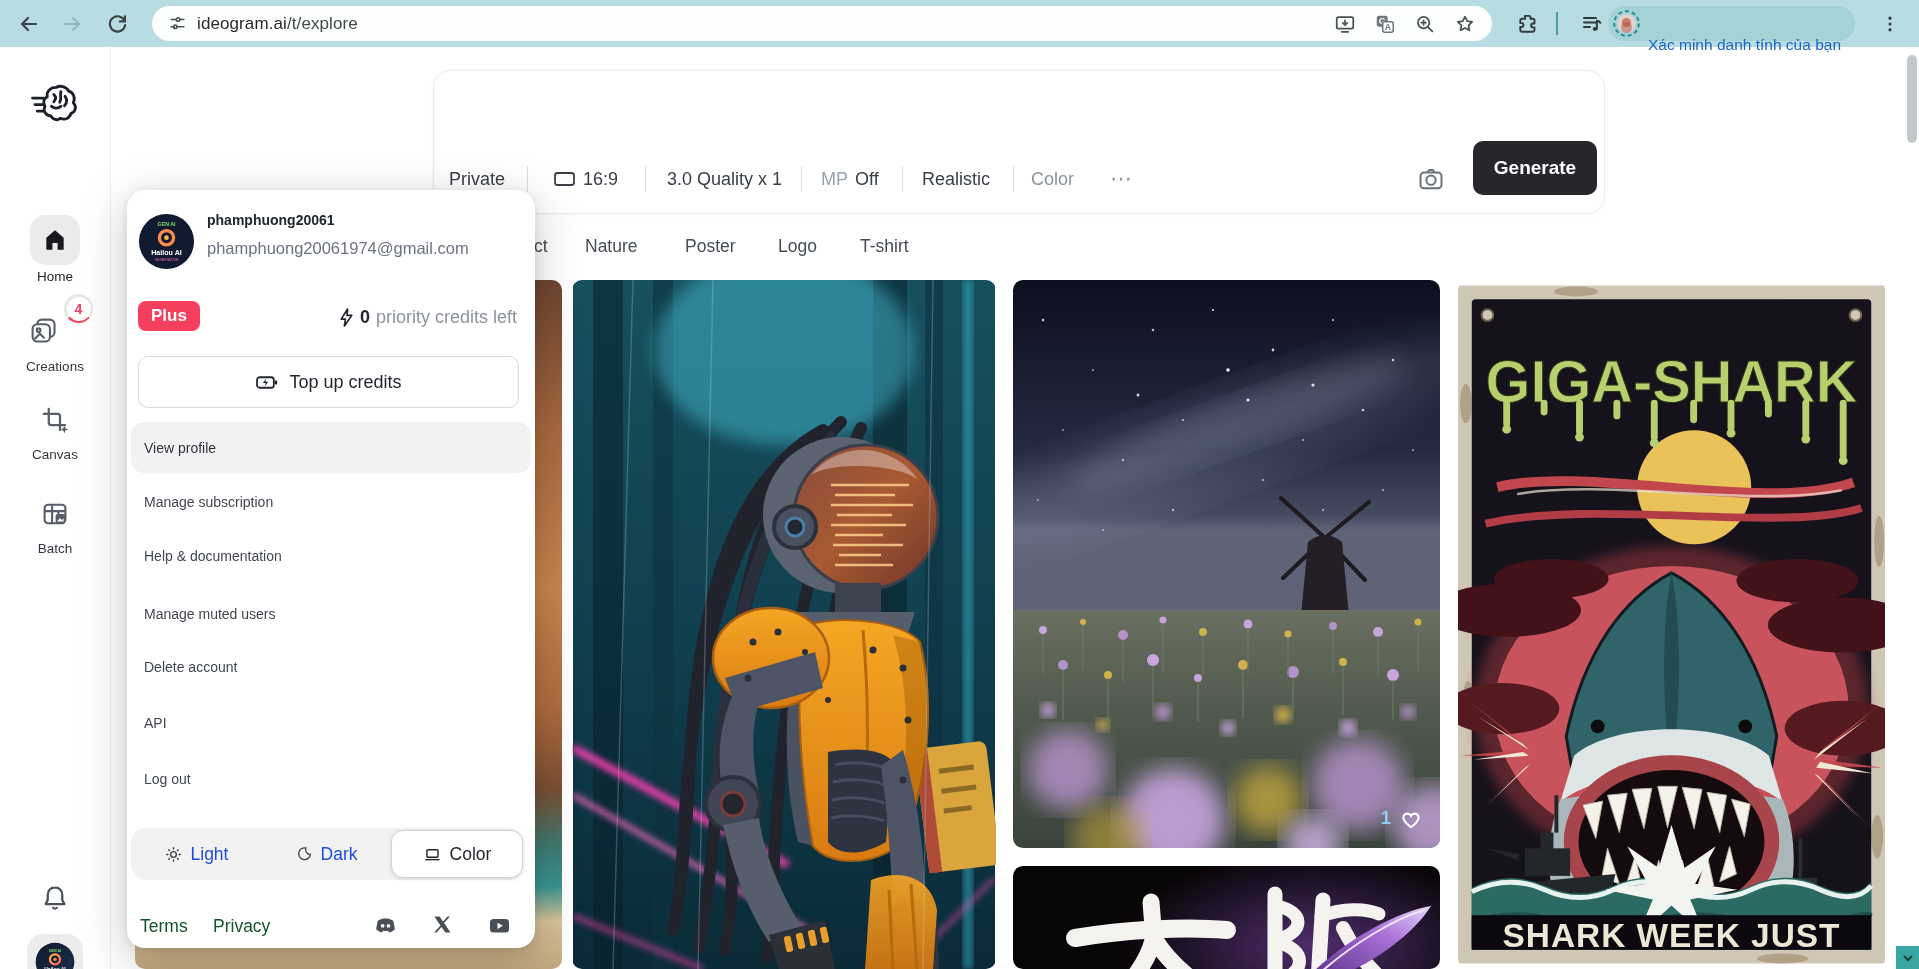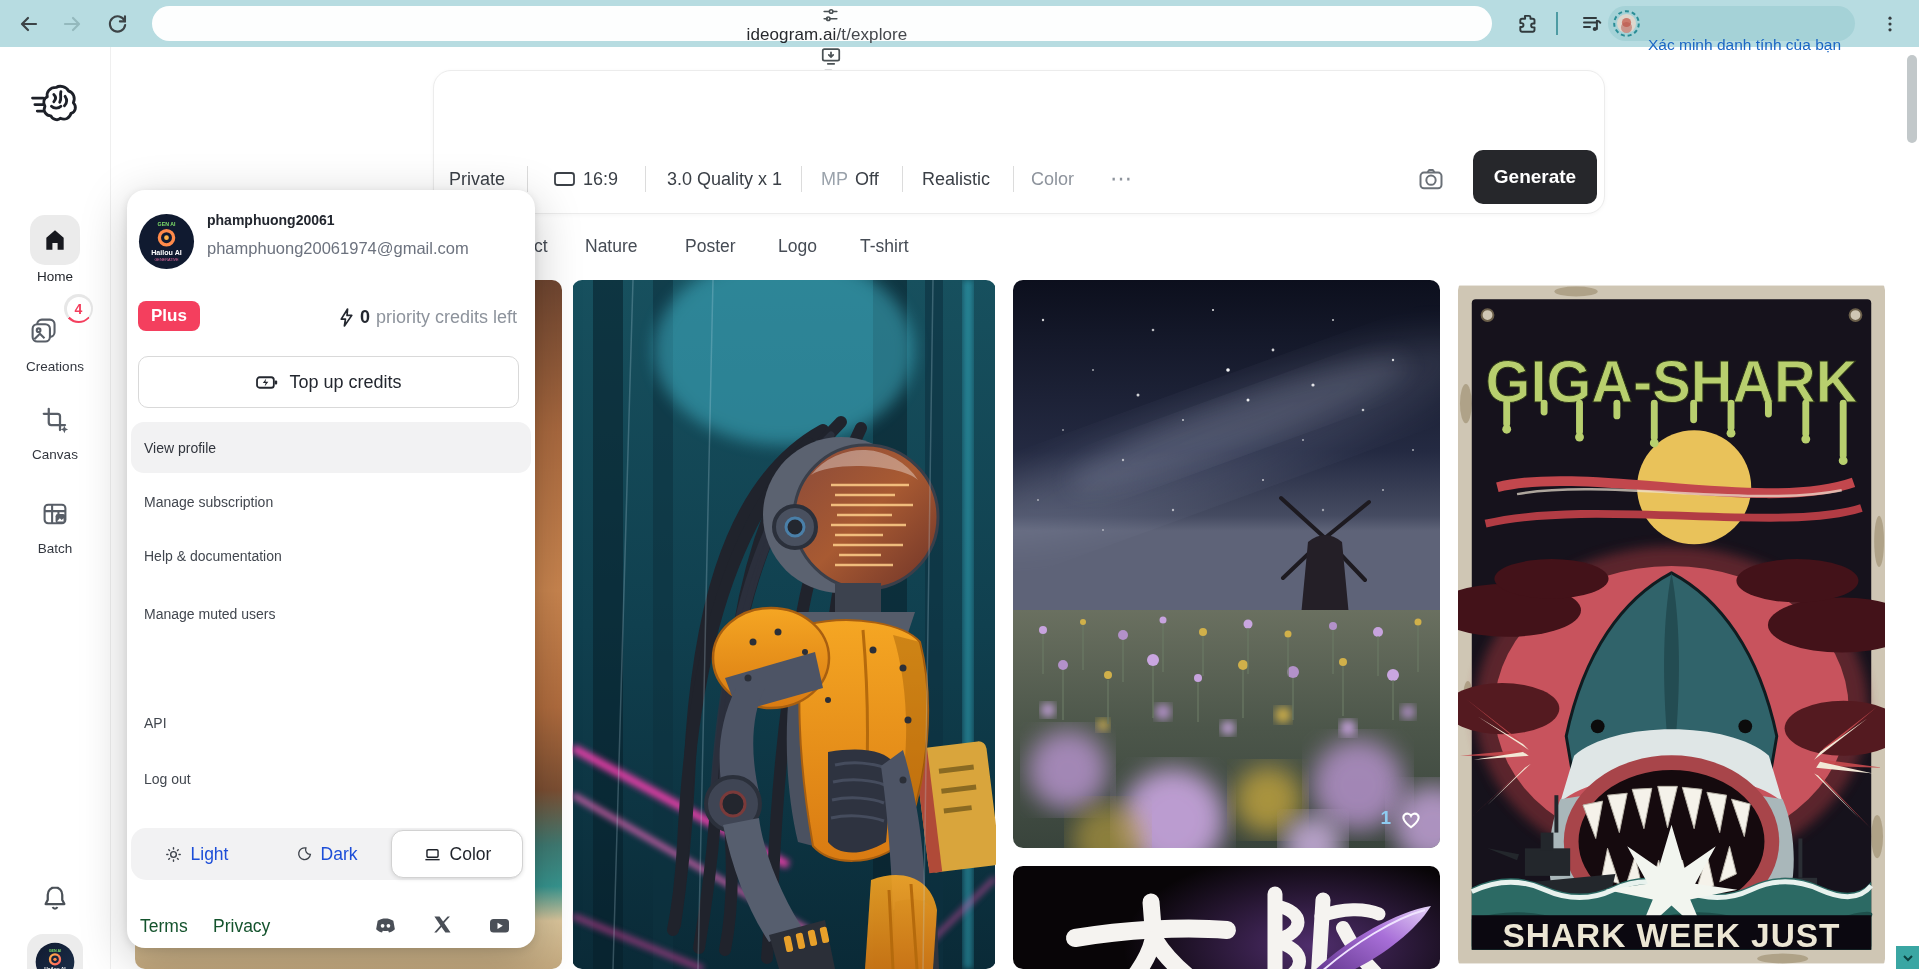--- a/index.html
+++ b/index.html
@@ -3,42 +3,42 @@
 <meta charset="utf-8">
 <style>
   html,body{margin:0;padding:0;background:#fff;font-family:"Liberation Sans",sans-serif;}
   #stage{position:relative;width:1919px;height:969px;overflow:hidden;background:#fff;}
   .abs{position:absolute;}
   svg{display:block;}
   
   #chrome{left:0;top:0;width:1919px;height:47px;background:#b7dce1;}
   .navic{top:10px;width:27px;height:27px;color:#3c4346;display:flex;align-items:center;justify-content:center;}
   .navic.dis{color:#94b9bd;}
-  #urlpill{left:152px;top:6px;width:1340px;height:35px;background:#fdfefe;border-radius:18px;display:flex;align-items:center;flex-direction:column;}
+  #urlpill{left:152px;top:6px;width:1340px;height:35px;background:#fdfefe;border-radius:18px;display:flex;align-items:center;}
   #urltext{font-size:17px;margin-left:10px;color:#27292d;letter-spacing:.1px;}
   #urltext .path{color:#45484d;}
   .pillic{color:#4a5154;margin-left:18px;display:flex;align-items:center;}
   #chip{left:1608px;top:6px;height:35px;background:#a5d2d7;border-radius:18px;display:flex;align-items:center;padding:0 14px 0 5px;gap:8px;}
   #chiptxt{font-size:15.5px;color:#1b66c4;margin-top:43px;}
   
   #sidebar{left:0;top:47px;width:110px;height:922px;background:#fff;border-right:1px solid #efefef;}
   .sblabel{width:110px;text-align:center;font-size:13.5px;color:#33373f;}
   #hometile{left:30px;top:168px;width:50px;height:50px;background:#ebebeb;border-radius:15px;display:flex;align-items:center;justify-content:center;}
   .sbicon{left:0;width:110px;display:flex;justify-content:center;color:#555b63;}
   #cbadge{left:64px;top:247px;width:29px;height:29px;border-radius:50%;background:conic-gradient(from 130deg,#f43f5e 0 95deg,#e7e7e7 95deg 360deg);display:flex;align-items:center;justify-content:center;}
   #cbadge .inner{width:24px;height:24px;border-radius:50%;background:#fff;display:flex;align-items:center;justify-content:center;font-size:14px;font-weight:bold;color:#f43f5e;}
   #avtile{left:27px;top:887px;width:56px;height:56px;background:#ececec;border-radius:16px;display:flex;align-items:center;justify-content:center;}
   
   #pcard{left:433px;top:70px;width:1170px;height:142px;background:#fff;border:1px solid #ececec;border-radius:18px;box-shadow:0 1px 4px rgba(0,0,0,.04);}
   #prompt-input{position:absolute;left:26px;top:18px;width:900px;height:40px;border:none;outline:none;resize:none;font-family:"Liberation Sans",sans-serif;font-size:20px;color:#3a3f45;background:transparent;}
   #prompt-input::placeholder{color:#9aa2ab;}
   .srow{font-size:18px;color:#3b4047;}
   .srow .sep{position:absolute;top:5px;width:1px;height:26px;background:#dcdcdc;}
   .sitem{position:absolute;line-height:36px;white-space:nowrap;}
-  #genbtn{left:1039px;top:79px;width:124px;height:54px;background:#26272b;color:#fff;border-radius:10px;display:flex;align-items:center;justify-content:center;font-size:19px;font-weight:bold;}
+  #genbtn{left:1039px;top:70px;width:124px;height:54px;background:#26272b;color:#fff;border-radius:10px;display:flex;align-items:center;justify-content:center;font-size:19px;font-weight:bold;}
   
   .tab{font-size:17.5px;color:#464c55;top:236px;white-space:nowrap;}
   
   .card{border-radius:10px;overflow:hidden;}
   #likes{right:16px;bottom:18px;display:flex;align-items:center;gap:7px;color:#fff;}
   #likes .n{font-size:19px;font-weight:bold;color:#8ecbf0;}
   
   #menu{left:127px;top:190px;width:408px;height:758px;background:#fff;border-radius:18px;box-shadow:0 12px 48px rgba(0,0,0,.22),0 2px 8px rgba(0,0,0,.10);z-index:50;}
   #uname{left:80px;top:22px;font-size:14px;font-weight:bold;color:#22262e;}
   #uemail{left:80px;top:49px;font-size:16.5px;color:#6c727e;}
@@ -676,20 +676,21 @@
           <rect x="17.8" y="8" width="2.4" height="4" rx="1" fill="#23272f" stroke="none"></rect>
           <path d="M9.8 6.2 L6.5 10.4 H9.2 L8.2 13.8 L11.8 9.4 H9 Z" fill="#23272f" stroke="none"></path>
         </svg>
       <span>Top up credits</span>
     </div>
 
     <div class="abs mitem active" style="top:232px">View profile</div>
     <div class="abs mitem" style="top:286px">Manage subscription</div>
     <div class="abs mitem" style="top:340px">Help &amp; documentation</div>
     <div class="abs mitem" style="top:398px">Manage muted users</div>
+    <div class="abs mitem" style="top:451px">Delete account</div>
     <div class="abs mitem" style="top:507px">API</div>
     <div class="abs mitem" style="top:563px">Log out</div>
 
     <div id="theme" class="abs">
       <div class="tseg">
         <svg width="19" height="19" viewBox="0 0 24 24" fill="none" stroke="#3f444c" stroke-width="1.8" stroke-linecap="round">
             <circle cx="12" cy="12" r="3.6"></circle>
             <path d="M12 3.5 v1.5 M12 19 v1.5 M3.5 12 h1.5 M19 12 h1.5 M6 6 l1 1 M17 17 l1 1 M18 6 l-1 1 M7 17 l-1 1" stroke-dasharray="2 1.4"></path>
           </svg>
         <span>Light</span>

